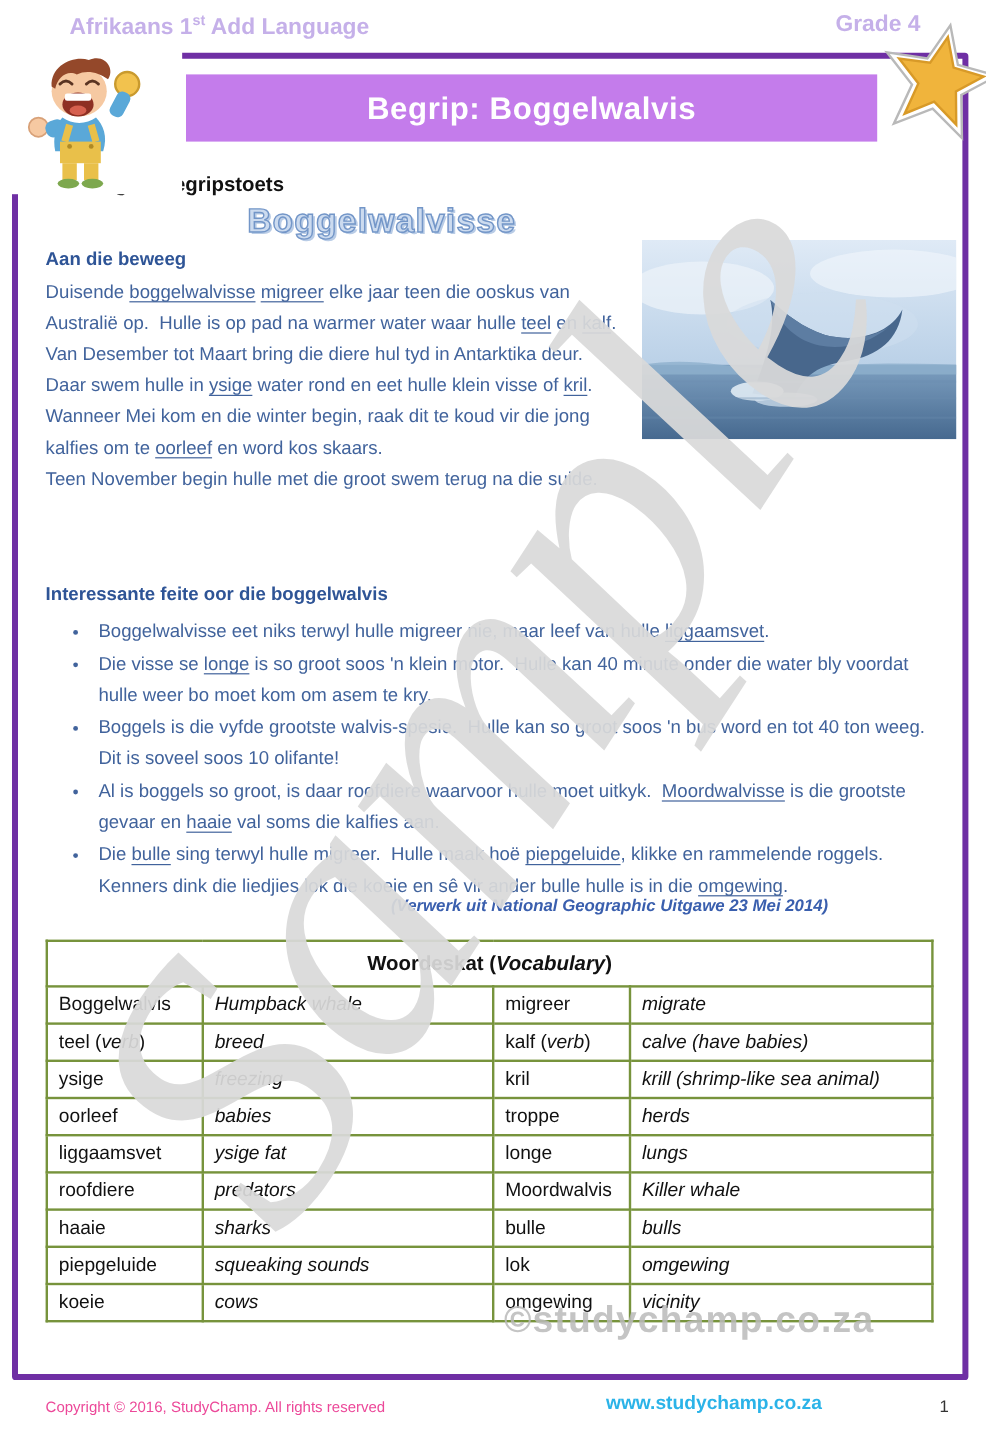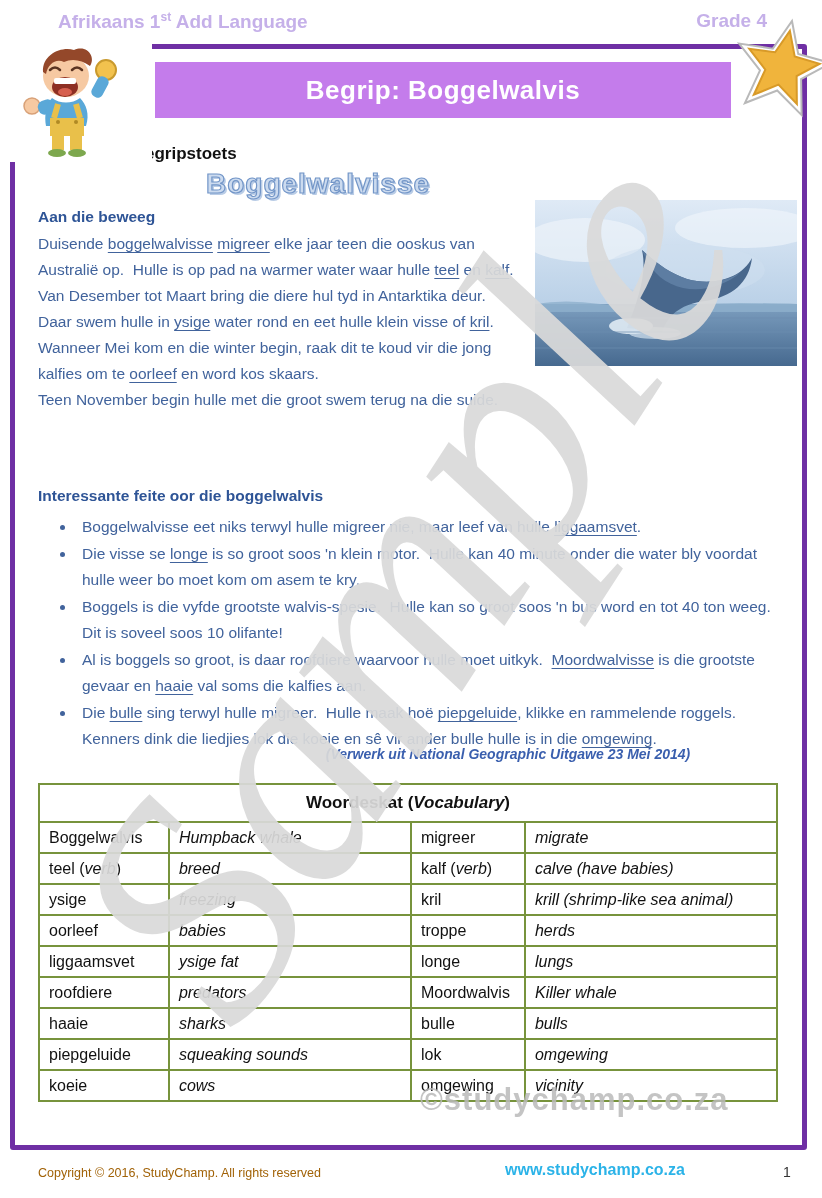--- a/index.html
+++ b/index.html
@@ -51,21 +51,21 @@
   .vocab { position:absolute; left:38px; top:783px; width:740px; border-collapse:collapse;
            font-size:16px; color:#111; }
   .vocab th, .vocab td { border:2px solid #77933c; padding:3px 9px; text-align:left; vertical-align:middle; }
   .vocab th { height:38px; text-align:center; font-size:17px; font-weight:bold;margin-top:44px; }
   .vocab td { height:31px; }
   .vocab td.en { font-style:italic; }
   .vocab td.c1 { width:130px; } .vocab td.c2 { width:243px; }
   .vocab td.c3 { width:114px; } .vocab td.c4 { width:253px; }
 
   
-  .foot-copy { position:absolute; left:38px; top:1166px; font-size:12.5px; color:#a16207; }
+  .foot-copy { position:absolute; left:38px; top:1166px; font-size:12.5px; color:#ec4899; }
   .foot-site { position:absolute; left:505px; top:1161px; font-size:16px; font-weight:bold; color:#2bb3e8; }
   .foot-page { position:absolute; left:783px; top:1164px; font-size:14px; color:#333; }
 
   
   .wm-sample { position:absolute; left:0; top:0; width:822px; height:1198px; z-index:50;
                display:flex; align-items:center; justify-content:center; pointer-events:none; }
   .wm-sample span { font-family:"Liberation Serif", serif; font-style:italic; font-size:320px;
                     color:rgba(217,217,217,.93); transform:rotate(-57deg) translate(10px,-15px); }
   .wm-site { position:absolute; left:420px; top:1082px; z-index:40; font-size:31px; font-weight:bold;
              color:rgba(186,186,186,.85); letter-spacing:1px; pointer-events:none; }

